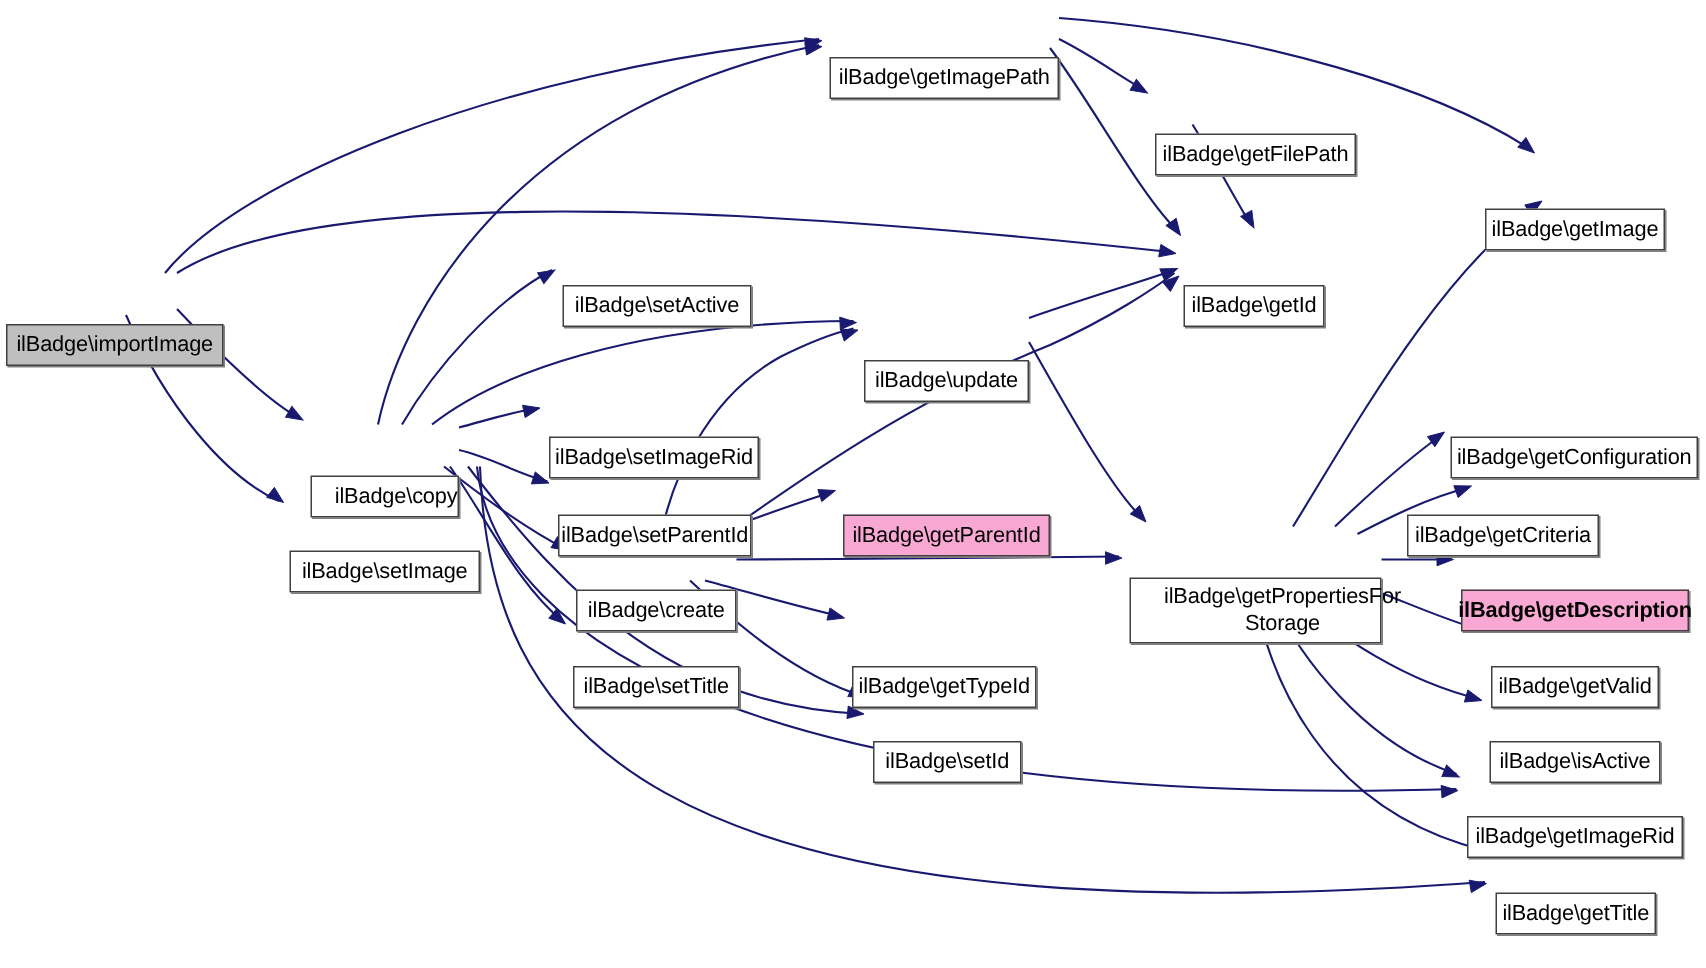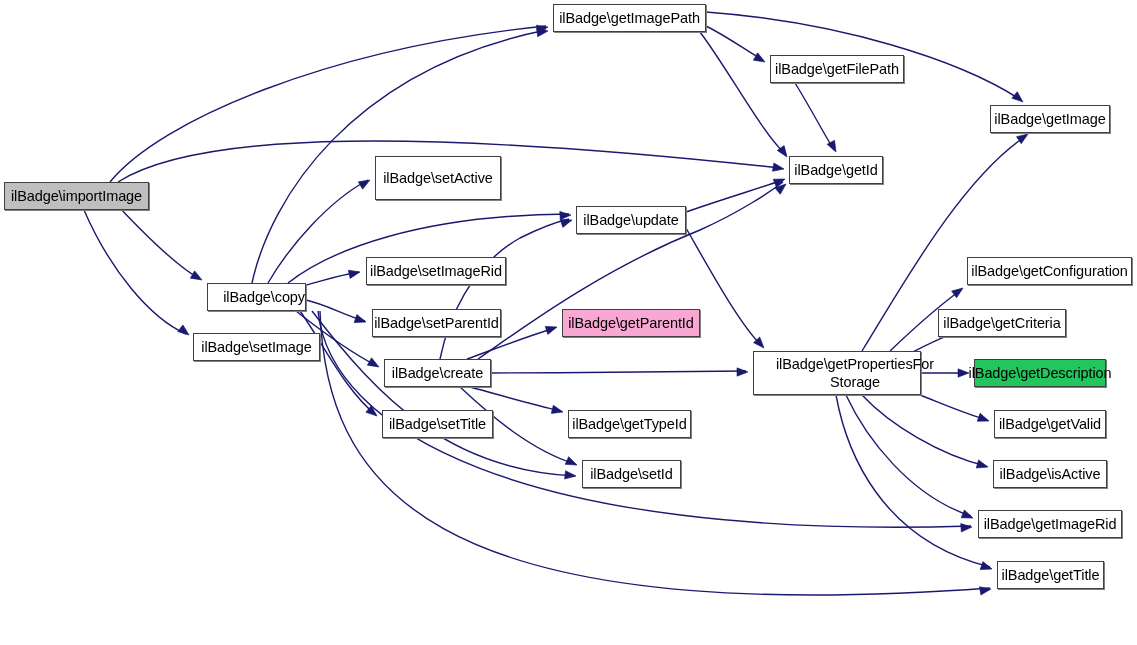--- a/index.html
+++ b/index.html
@@ -41,20 +41,21 @@
     color: #000000;
     font-size: 14.5px;
     line-height: 1.15;
     display: flex;
     align-items: center;
     justify-content: center;
     text-align: center;
     white-space: pre;
     letter-spacing: -0.1px;
     box-shadow: 1px 1px 0 #808080;
+    margin-top: 34px;
   }
   .node.current {
     background: #bfbfbf;
     border-color: #404040;
   }
   .node.two-line {
     white-space: normal;
     line-height: 1.25;
     padding-left: 36px;
   }
@@ -132,36 +133,36 @@
       <polygon points="0,0 -11,-4.2 -11,4.2" class="edge-head" fill="#191970" transform="translate(973,518) rotate(22)"></polygon>
       <polygon points="0,0 -11,-4.2 -11,4.2" class="edge-head" fill="#191970" transform="translate(992,569) rotate(18)"></polygon>
       <polygon points="0,0 -11,-4.2 -11,4.2" class="edge-head" fill="#191970" transform="translate(1028,134) rotate(-34)"></polygon>
     </svg>
   <div id="node-layer">
       <div class="node current" style="left: 4px; top: 182px; width: 145px; height: 28px; background: rgb(191, 191, 191); border-color: rgb(64, 64, 64);"><span>ilBadge\importImage</span></div>
       <div class="node" style="left: 553px; top: 4px; width: 153px; height: 28px; background: rgb(255, 255, 255); border-color: rgb(64, 64, 64);"><span>ilBadge\getImagePath</span></div>
       <div class="node" style="left: 770px; top: 55px; width: 134px; height: 28px; background: rgb(255, 255, 255); border-color: rgb(64, 64, 64);"><span>ilBadge\getFilePath</span></div>
       <div class="node" style="left: 990px; top: 105px; width: 120px; height: 28px; background: rgb(255, 255, 255); border-color: rgb(64, 64, 64);"><span>ilBadge\getImage</span></div>
       <div class="node" style="left: 789px; top: 156px; width: 94px; height: 28px; background: rgb(255, 255, 255); border-color: rgb(64, 64, 64);"><span>ilBadge\getId</span></div>
-      <div class="node" style="left: 375px; top: 156px; width: 126px; height: 44px; background: rgb(255, 255, 255); border-color: rgb(64, 64, 64);"><span>ilBadge\setActive</span></div>
+      <div class="node" style="left: 375px; top: 156px; width: 126px; height: 28px; background: rgb(255, 255, 255); border-color: rgb(64, 64, 64);"><span>ilBadge\setActive</span></div>
       <div class="node" style="left: 576px; top: 206px; width: 110px; height: 28px; background: rgb(255, 255, 255); border-color: rgb(64, 64, 64);"><span>ilBadge\update</span></div>
       <div class="node" style="left: 207px; top: 283px; width: 99px; height: 28px; background: rgb(255, 255, 255); border-color: rgb(64, 64, 64); justify-content: flex-end;"><span>ilBadge\copy</span></div>
       <div class="node" style="left: 193px; top: 333px; width: 127px; height: 28px; background: rgb(255, 255, 255); border-color: rgb(64, 64, 64);"><span>ilBadge\setImage</span></div>
       <div class="node" style="left: 366px; top: 257px; width: 140px; height: 28px; background: rgb(255, 255, 255); border-color: rgb(64, 64, 64);"><span>ilBadge\setImageRid</span></div>
       <div class="node" style="left: 372px; top: 309px; width: 129px; height: 28px; background: rgb(255, 255, 255); border-color: rgb(64, 64, 64);"><span>ilBadge\setParentId</span></div>
       <div class="node" style="left: 562px; top: 309px; width: 138px; height: 28px; background: #f9a8d4; border-color: rgb(64, 64, 64);"><span>ilBadge\getParentId</span></div>
       <div class="node" style="left: 384px; top: 359px; width: 107px; height: 28px; background: rgb(255, 255, 255); border-color: rgb(64, 64, 64);"><span>ilBadge\create</span></div>
       <div class="node" style="left: 382px; top: 410px; width: 111px; height: 28px; background: rgb(255, 255, 255); border-color: rgb(64, 64, 64);"><span>ilBadge\setTitle</span></div>
       <div class="node" style="left: 568px; top: 410px; width: 123px; height: 28px; background: rgb(255, 255, 255); border-color: rgb(64, 64, 64);"><span>ilBadge\getTypeId</span></div>
       <div class="node" style="left: 582px; top: 460px; width: 99px; height: 28px; background: rgb(255, 255, 255); border-color: rgb(64, 64, 64);"><span>ilBadge\setId</span></div>
       <div class="node two-line" style="left: 753px; top: 351px; width: 168px; height: 44px; background: rgb(255, 255, 255); border-color: rgb(64, 64, 64);">
         <span>ilBadge\getPropertiesFor
 Storage</span>
       </div>
       <div class="node" style="left: 967px; top: 257px; width: 165px; height: 28px; background: rgb(255, 255, 255); border-color: rgb(64, 64, 64);"><span>ilBadge\getConfiguration</span></div>
       <div class="node" style="left: 938px; top: 309px; width: 128px; height: 28px; background: rgb(255, 255, 255); border-color: rgb(64, 64, 64);"><span>ilBadge\getCriteria</span></div>
-      <div class="node" style="left: 974px; top: 359px; width: 132px; height: 28px; background: #22c55e; border-color: rgb(64, 64, 64);"><span>ilBadge\getDescription</span></div>
+      <div class="node" style="left: 974px; top: 359px; width: 152px; height: 28px; background: #f9a8d4; border-color: rgb(64, 64, 64); font-weight: bold;"><span>ilBadge\getDescription</span></div>
       <div class="node" style="left: 994px; top: 410px; width: 112px; height: 28px; background: rgb(255, 255, 255); border-color: rgb(64, 64, 64);"><span>ilBadge\getValid</span></div>
       <div class="node" style="left: 993px; top: 460px; width: 114px; height: 28px; background: rgb(255, 255, 255); border-color: rgb(64, 64, 64);"><span>ilBadge\isActive</span></div>
       <div class="node" style="left: 978px; top: 510px; width: 144px; height: 28px; background: rgb(255, 255, 255); border-color: rgb(64, 64, 64);"><span>ilBadge\getImageRid</span></div>
       <div class="node" style="left: 997px; top: 561px; width: 107px; height: 28px; background: rgb(255, 255, 255); border-color: rgb(64, 64, 64);"><span>ilBadge\getTitle</span></div>
     </div>
 </div>
 
 </body></html>

